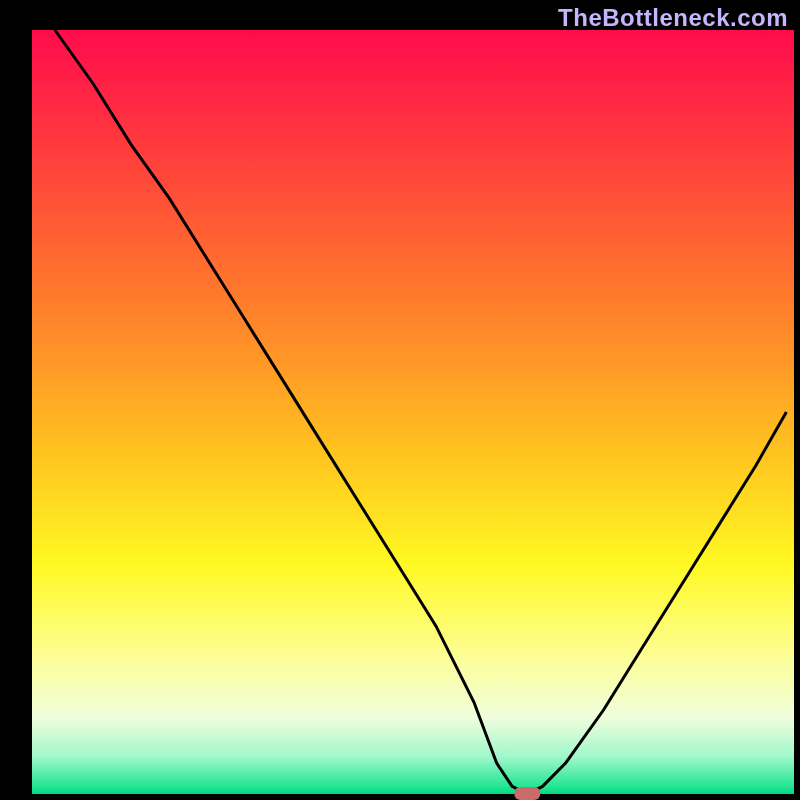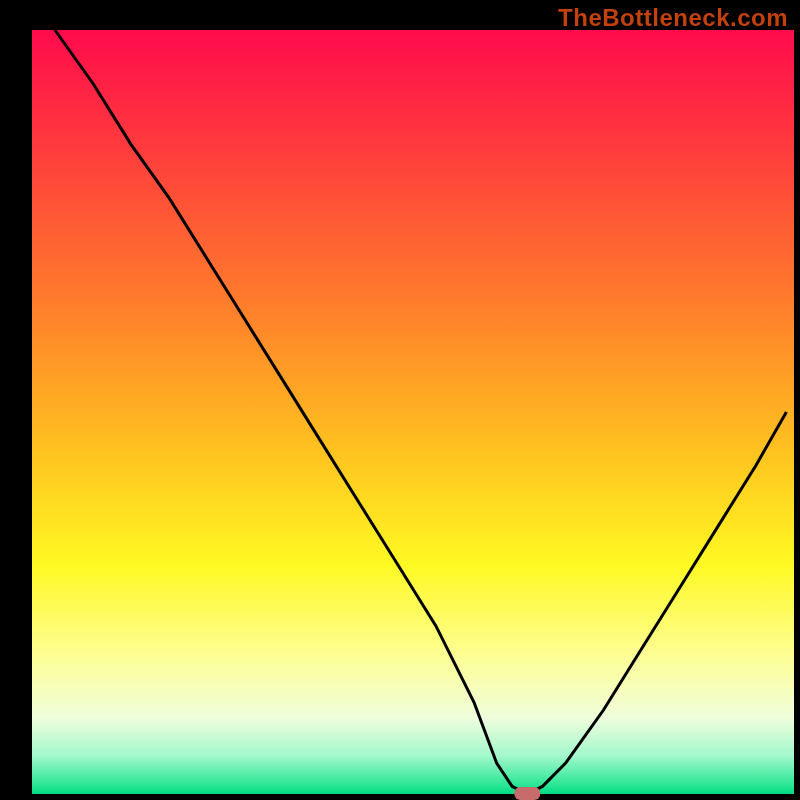--- a/index.html
+++ b/index.html
@@ -15,21 +15,21 @@
     width: 800px;
     height: 800px;
   }
   .watermark {
     position: absolute;
     top: 4px;
     right: 12px;
     font-family: Arial, Helvetica, sans-serif;
     font-size: 24px;
     font-weight: bold;
-    color: #c2410c;
+    color: #c4b5fd;
     letter-spacing: 0.5px;
     z-index: 10;
   }
   svg {
     display: block;
   }
 </style>
 </head>
 <body>
 

